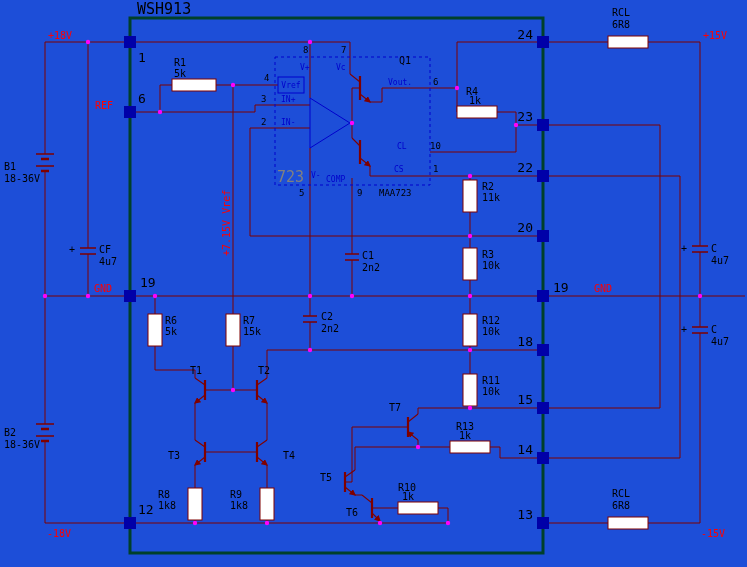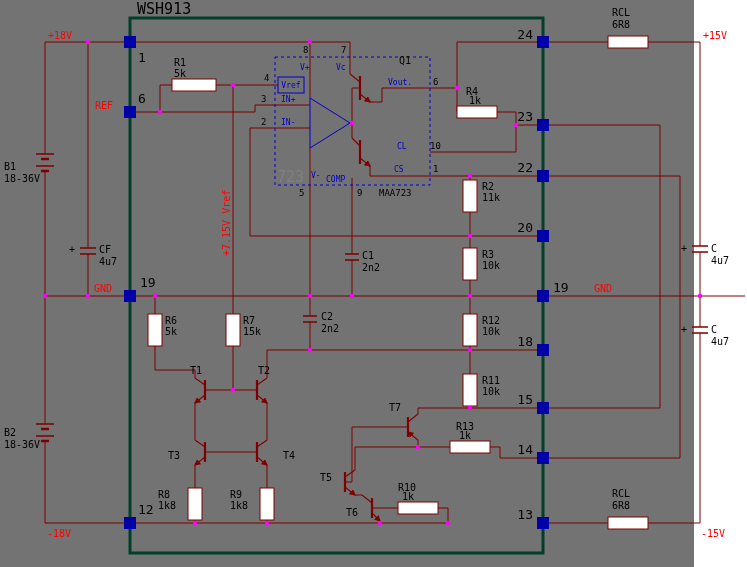--- a/index.html
+++ b/index.html
@@ -1,16 +1,16 @@
 <!DOCTYPE html>
 <html><head>
 <meta charset="utf-8">
 <style>
   html,body{margin:0;padding:0;background:#ffffff;}
-  .stage{width:694px;height:567px;position:relative;background:#737373;}
+  .stage{width:747px;height:567px;position:relative;background:#1d4ed8;}
   svg{display:block;}
   text{font-family:"DejaVu Sans Mono","Liberation Mono",monospace;fill:#000000;}
   .lbl{font-size:10px;}
   .pinnum{font-size:13px;}
   .red{fill:#ff0000;}
   .icblue{font-size:8px;fill:#0000cc;}
   .icnum{font-size:9px;}
   .title{font-size:15px;}
   .icbig{font-size:15px;fill:#808080;}
   .icpart{font-size:9px;}

